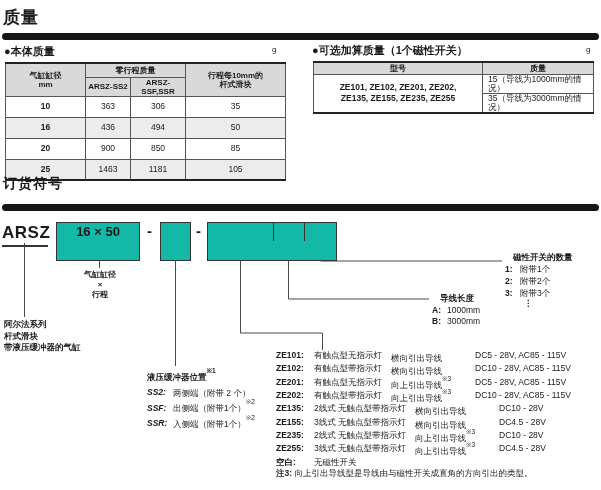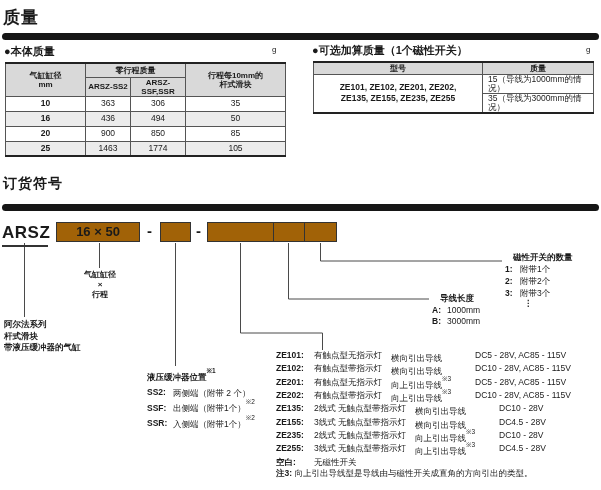--- a/index.html
+++ b/index.html
@@ -20,51 +20,51 @@
   .unit { font-size:8px; }
 
   
   table.t { border-collapse:collapse; table-layout:fixed; font-size:8.5px; text-align:center;
             border-top:2px solid #222; border-bottom:2px solid #222; }
   .t th, .t td { border:1px solid #555; padding:0; line-height:9px; vertical-align:middle; }
   .t thead th { background:#d9d9d9; font-weight:bold; font-size:8px; }
   #body-mass-table { left:5px; top:62px; width:280px; }
   #body-mass-table thead tr.r1 th { height:14px; }
   #body-mass-table thead tr.r2 th { height:13px; }
-  #body-mass-table tbody tr { height:15px; }
+  #body-mass-table tbody tr { height:21px; }
   #body-mass-table tbody tr.alt { background:#ececec; }
   #body-mass-table tbody th { font-weight:bold; background:transparent; font-size:8.5px; }
   #switch-mass-table { left:313px; top:61px; width:280px; }
   #switch-mass-table thead th { height:12px; }
   #switch-mass-table tbody tr { height:13px; }
   #switch-mass-table td.model { font-weight:bold; line-height:11px; }
   #switch-mass-table td.mass { text-align:left; padding-left:5px; }
 
   
   .series-label { left:2px; top:223px; width:46px; font-size:17px; font-weight:bold;
                   border-bottom:2px solid #333; padding-bottom:2px; letter-spacing:0.5px; }
-  .cbox { position:absolute; top:222px; height:20px; border:1.5px solid #333; background:#a16207; }
+  .cbox { position:absolute; top:222px; height:39px; border:1.5px solid #333; background:#14b8a6; }
   #box-size { left:56px; width:84px; font-weight:bold; font-size:13px; text-align:center; line-height:17px; }
   #box-buffer { left:160px; width:31px; }
   #box-switch { left:207px; width:130px; }
   .vdiv { position:absolute; top:0; width:1.5px; height:18px; background:#333; }
   .vdiv.d1 { left:64.5px; } .vdiv.d2 { left:95.5px; }
   .dash { position:absolute; top:222px; font-size:15px; font-weight:bold; }
   .dash1 { left:147px; } .dash2 { left:196px; }
 
   svg.lines { position:absolute; left:0; top:0; pointer-events:none; }
 
   
   .ann { font-size:8.5px; line-height:11.5px; }
   #size-note { left:72px; top:270px; width:56px; text-align:center; font-size:8px; font-weight:bold; line-height:10px; }
   #series-note { left:4px; top:319px; font-weight:bold; }
   #buffer-note { left:147px; top:368px; line-height:11.7px; }
   #buffer-note .bt { font-weight:bold; }
   .code { font-weight:bold; display:inline-block; }
-  #buffer-note .code { width:26px; }
+  #buffer-note .code { width:26px;font-style:italic; }
   sup.rm { font-size:6.5px; position:relative; top:-3px; }
 
   #spec { left:276px; top:350px; width:325px; font-size:8.5px; line-height:10.5px; white-space:nowrap; }
   #spec .spec-title { font-weight:bold; margin-bottom:3px; }
   .spec-row { display:flex; }
   .sc { width:38px; font-weight:bold; flex:none; }
   .st { min-width:64px; margin-right:9px; }
   .sl { width:84px; flex:none; }
   #spec .note3 { margin-top:1px; }
   #spec .note3 .nl3 { font-weight:bold; }
@@ -131,21 +131,21 @@
       </tr>
       <tr>
         <th>20</th>
         <td>900</td>
         <td>850</td>
         <td>85</td>
       </tr>
       <tr class="alt">
         <th>25</th>
         <td>1463</td>
-        <td>1774</td>
+        <td>1181</td>
         <td>105</td>
       </tr>
     </tbody>
   </table>
 
   <div class="abs tbl-title" style="left:312px; top:43px;">●可选加算质量（1个磁性开关）</div>
   <div class="abs unit" style="left:586px; top:45px;">g</div>
 
   <table class="t abs" id="switch-mass-table">
     <colgroup>

